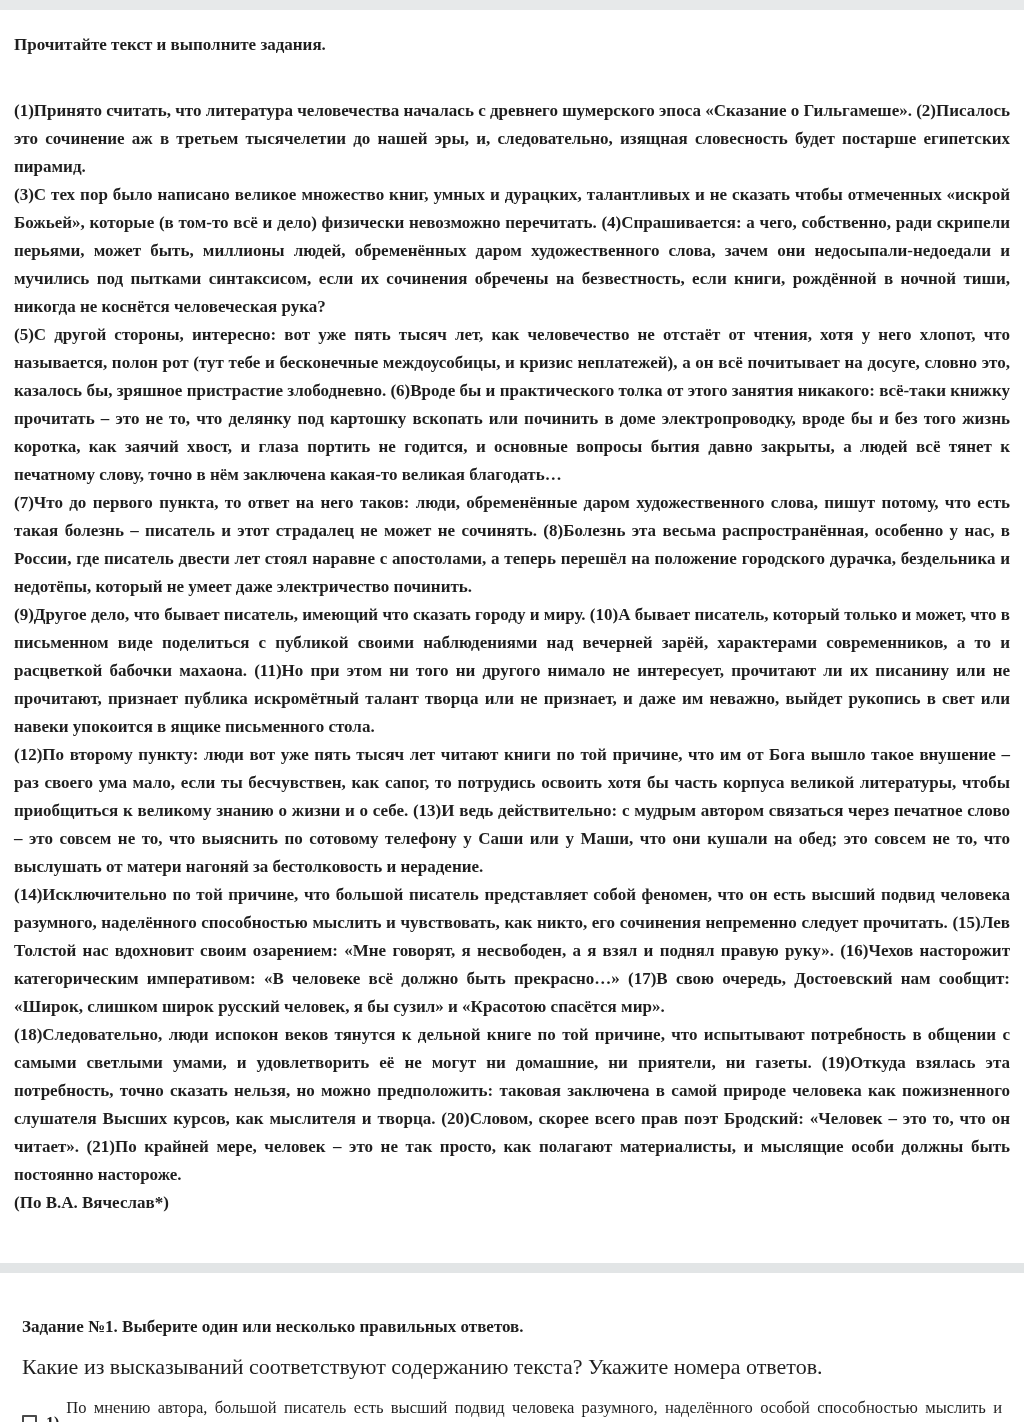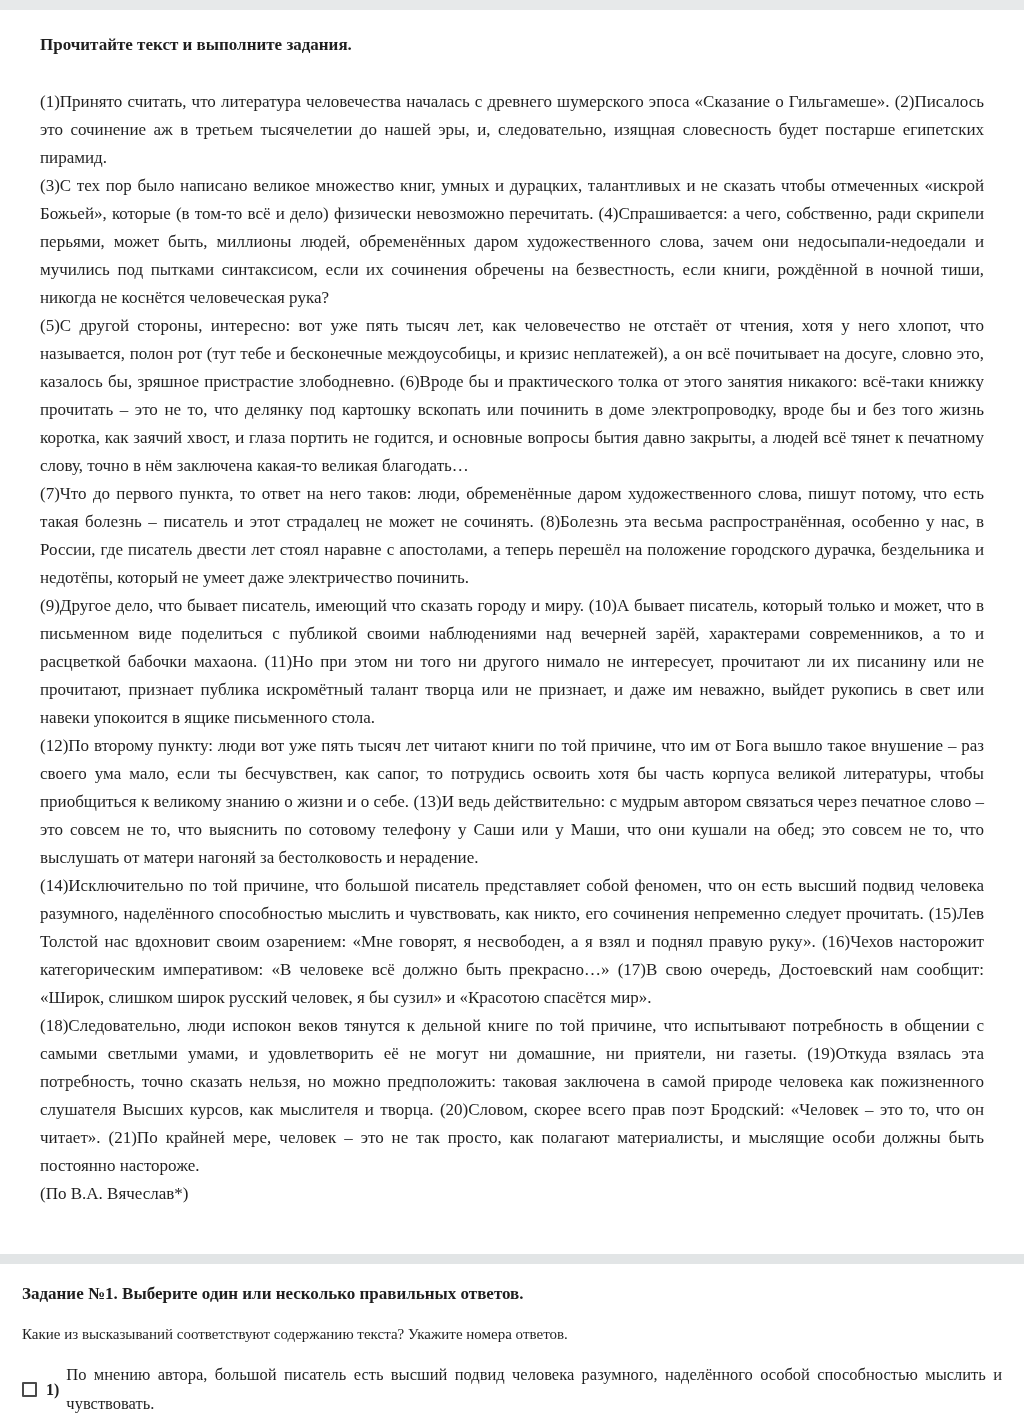--- a/index.html
+++ b/index.html
@@ -13,31 +13,32 @@
     min-height: 1422px;
     font-family: "Liberation Serif", "DejaVu Serif", serif;
     color: #1f1f1f;
   }
   .top-bar {
     width: 100%;
     height: 10px;
     background: #e7e9ea;
   }
   .content {
-    padding: 0 40px;
+    padding: 0 14px;
   }
   .instruction {
     font-size: 17px;
     font-weight: bold;
     margin-top: 21px;
     margin-bottom: 0;
     line-height: 28px;
   }
   .text-block {
-    margin-top: 29px;
+    margin-top: 38px;
+    font-weight: bold;
   }
   .text-block p {
     margin: 0;
     font-size: 17px;
     line-height: 28px;
     text-align: justify;
   }
   .attribution {
     text-align: left !important;
   }
@@ -55,26 +56,26 @@
     height: 10px;
     background: #e2e5e6;
     margin-top: 46px;
   }
   .task {
     padding: 0 22px;
   }
   .task-title {
     font-size: 17px;
     font-weight: bold;
-    margin-top: 18px;
+    margin-top: 42px;
     margin-bottom: 0;
     line-height: 24px;
   }
   .task-question {
-    font-size: 15px;
+    font-size: 22px;
     margin-top: 16px;
     margin-bottom: 14px;
     line-height: 24px;
   }
   .options { }
   .option {
     display: flex;
     align-items: center;
     margin-bottom: 5px;
   }

